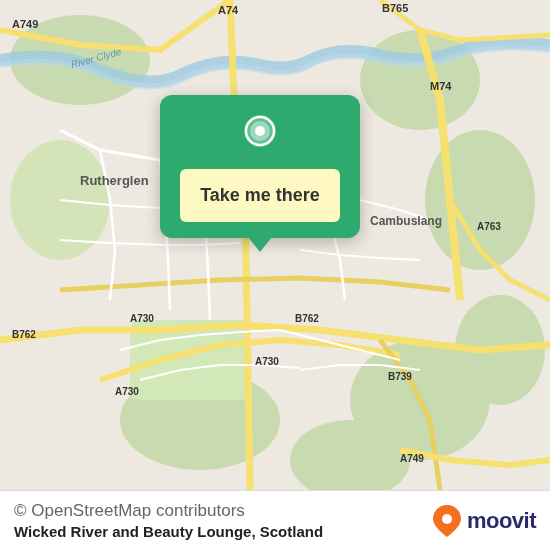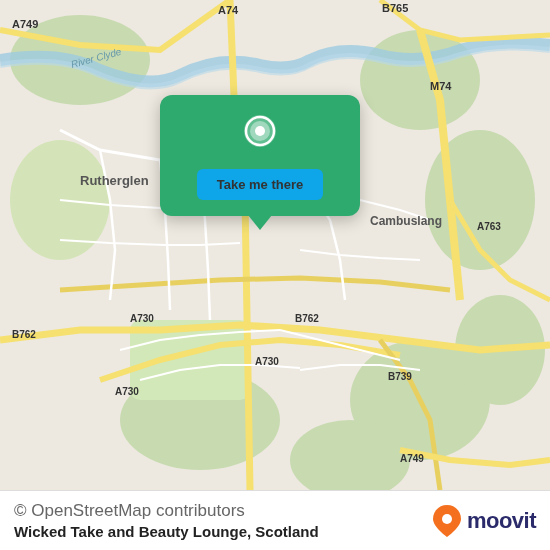--- a/index.html
+++ b/index.html
@@ -56,26 +56,26 @@
       border-top: 15px solid #2eaa6e;
     }
 
     .pin-icon {
       width: 44px;
       height: 44px;
       margin-bottom: 12px;
     }
 
     #take-me-there-btn {
-      background: #0ea5e9;
+      background: #fef9c3;
       color: #333;
       border: none;
       border-radius: 6px;
-      padding: 8px 20px;
-      font-size: 13px;
+      padding: 16px 20px;
+      font-size: 18px;
       font-weight: 600;
       cursor: pointer;
       white-space: nowrap;
     }
 
     
     #bottom-bar {
       width: 550px;
       height: 60px;
       background: white;
@@ -204,21 +204,21 @@
       <circle cx="22" cy="18" r="14" stroke="white" stroke-width="2.5" fill="none"></circle>
     </svg>
     <button id="take-me-there-btn">Take me there</button>
   </div>
 </div>
 
 <div id="bottom-bar">
   <div class="bottom-left">
     <span class="osm-credit">© OpenStreetMap contributors</span>
     <span class="place-name">
-      <span>Wicked Take and Beauty Lounge,</span>
+      <span>Wicked River and Beauty Lounge,</span>
       <span>Scotland</span>
     </span>
   </div>
   <div class="moovit-logo">
     <svg class="moovit-pin" viewBox="0 0 32 36" xmlns="http://www.w3.org/2000/svg">
       <path d="M16 2 C8,2 2,8 2,16 C2,24 16,34 16,34 C16,34 30,24 30,16 C30,8 24,2 16,2 Z" fill="#f4701e"></path>
       <circle cx="16" cy="16" r="5" fill="white"></circle>
     </svg>
     <span class="moovit-text">moovit</span>
   </div>

